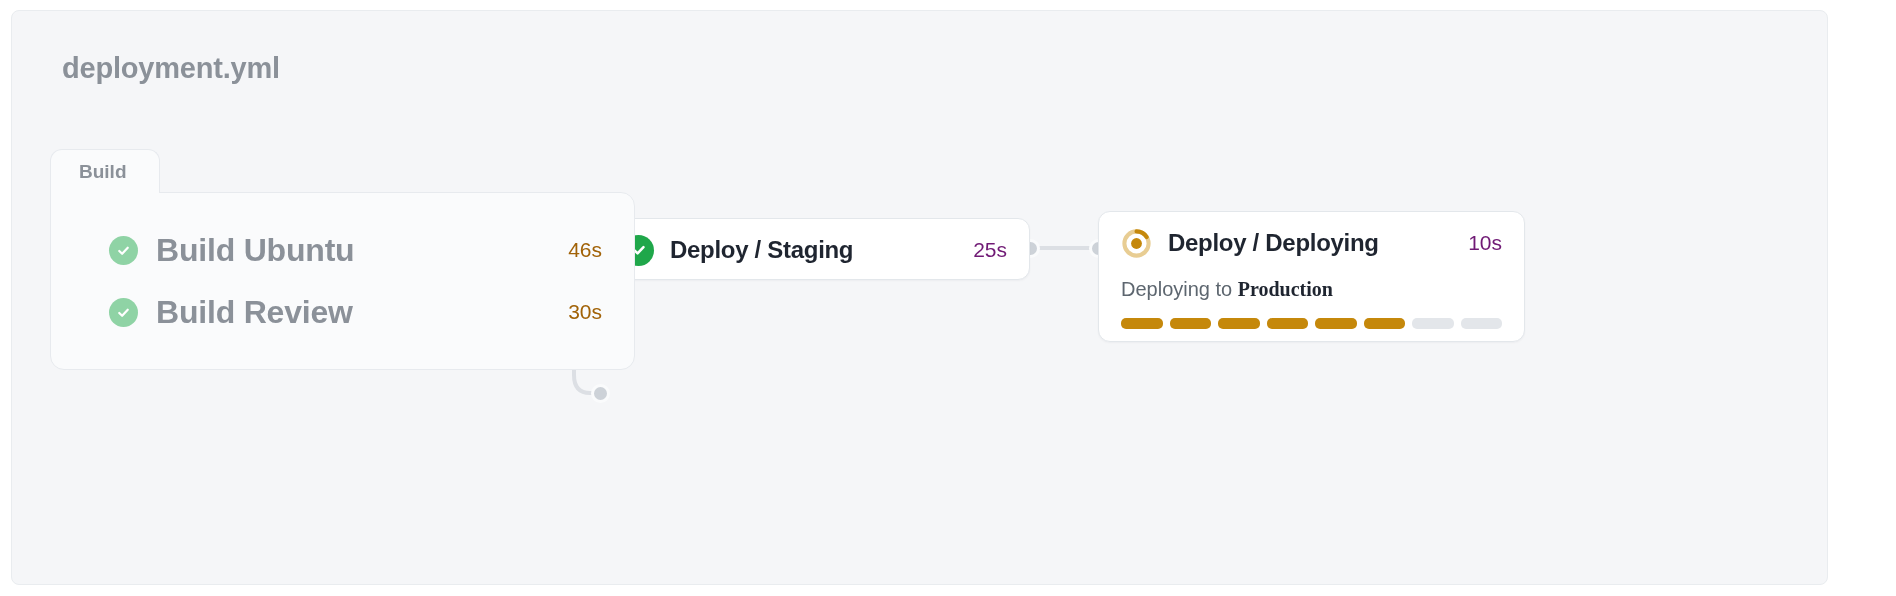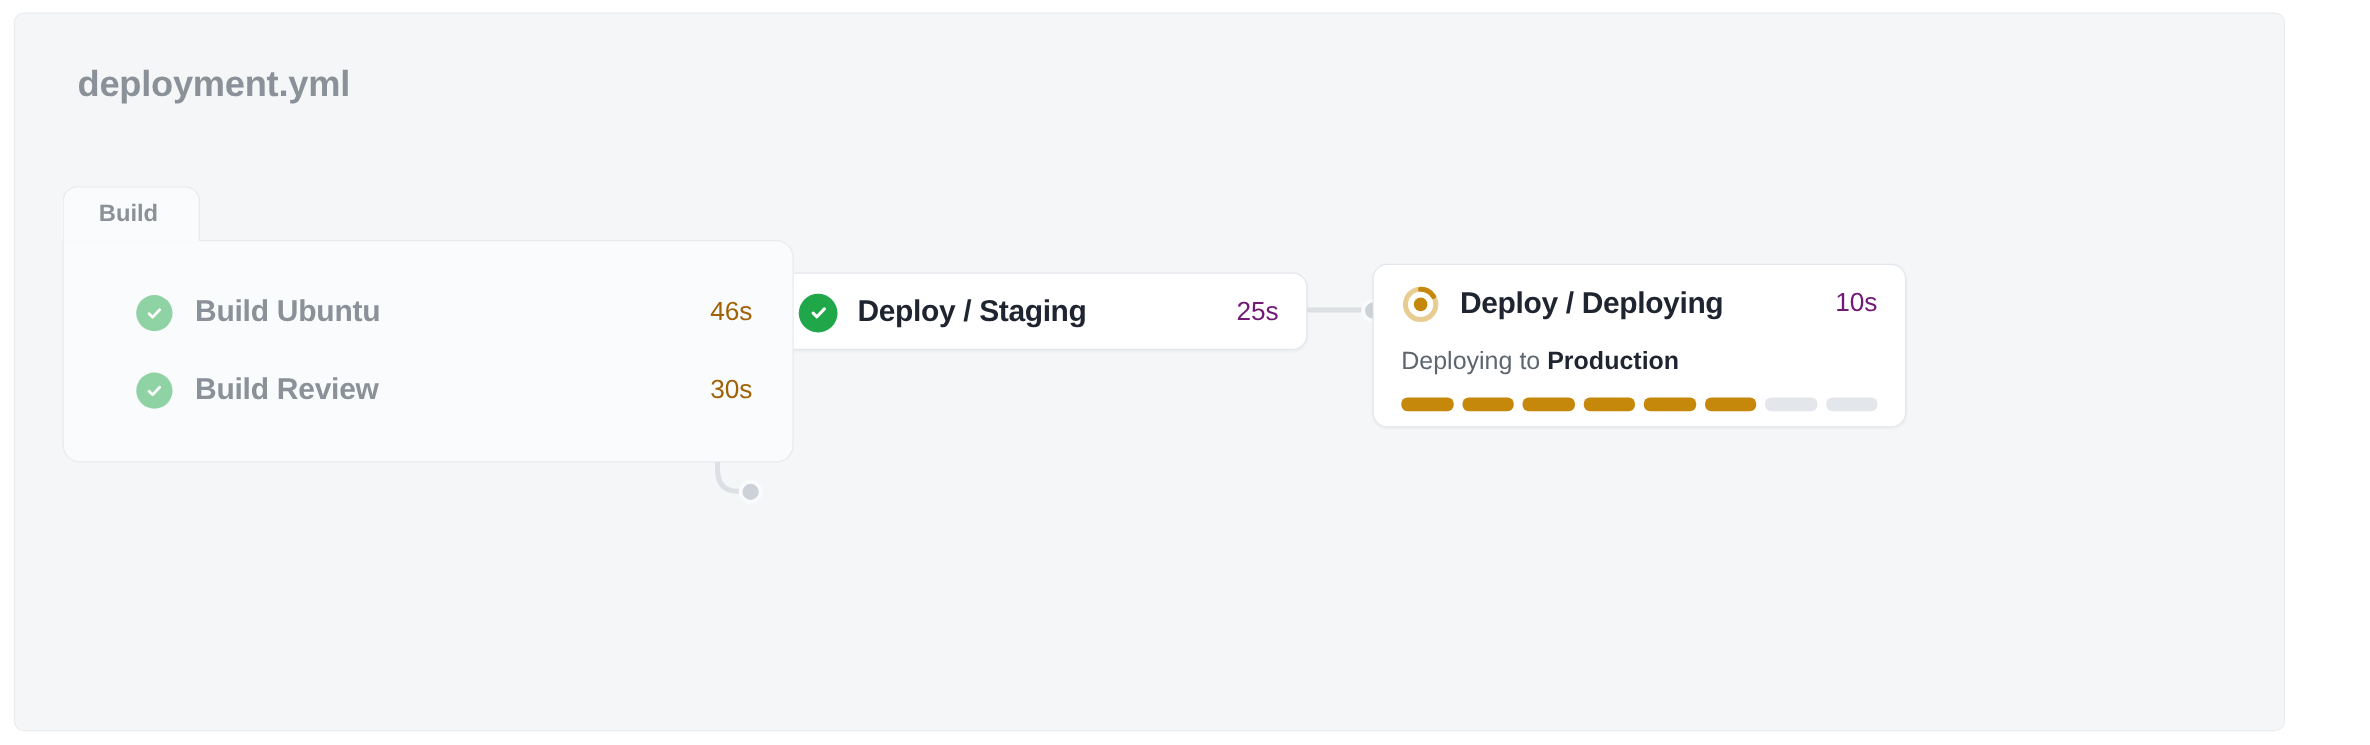--- a/index.html
+++ b/index.html
@@ -99,21 +99,21 @@
   }
 
   .job-row {
     display: flex;
     align-items: center;
     height: 62px;
     padding: 0 32px 0 58px;
     box-sizing: border-box;
   }
   .job-name {
-    font-size: 24px;
+    font-size: 32px;
     font-weight: bold;
     color: #8b9199;
     letter-spacing: -0.2px;
     white-space: nowrap;
     margin-left: 18px;
   }
   .job-duration {
     margin-left: auto;
     font-size: 21px;
     color: #a16207;
@@ -201,41 +201,42 @@
   .node-sub {
     padding: 0 22px;
     margin-top: 4px;
     font-size: 20px;
     color: #5d666f;
     white-space: nowrap;
   }
   .node-sub b {
     color: #1f2530;
     font-weight: bold;
+    font-family: Liberation Serif, serif;
   }
 
   
   .progress {
     display: flex;
     gap: 7px;
     padding: 0 22px;
     margin-top: 17px;
   }
   .seg {
     flex: 1 1 0;
     height: 11px;
     border-radius: 5px;
     background: #e3e6ea;
   }
   .seg.on {
     background: #c5880b;
   }
 
   
-  #node-staging   { left: 604px; top: 207px; width: 430px; height: 62px; }
+  #node-staging   { left: 588px; top: 207px; width: 430px; height: 62px; }
   #node-review    { left: 588px; top: 352px; width: 430px; height: 62px; }
   #node-production{ left: 1086px; top: 200px; width: 427px; height: 131px; padding-bottom: 16px; }
 
   
   .port {
     position: absolute;
     width: 19px;
     height: 19px;
     border-radius: 50%;
     background: #cdd2d8;

